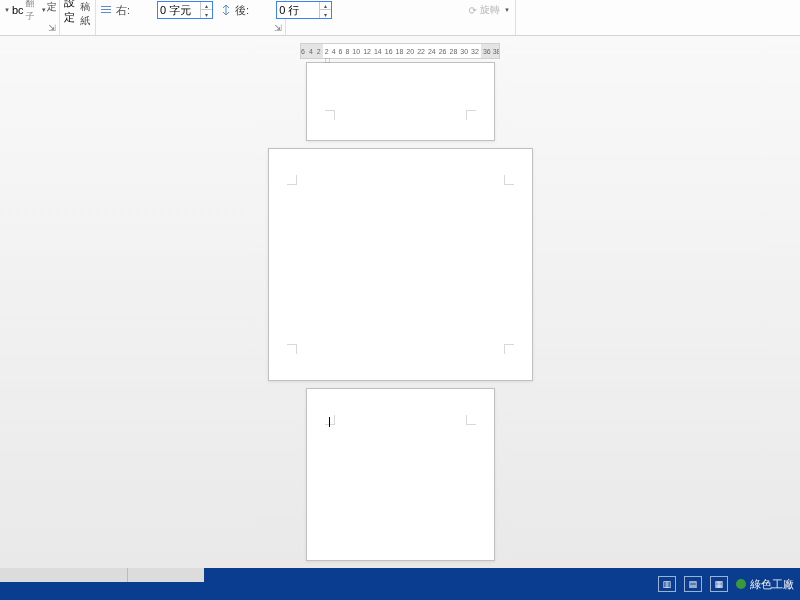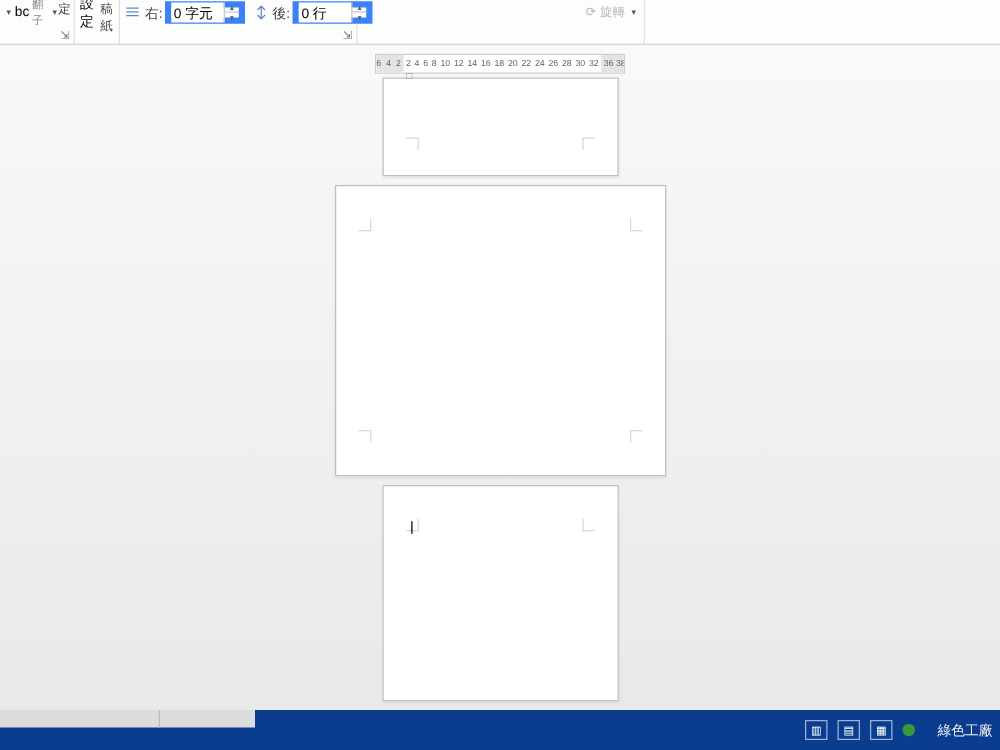--- a/index.html
+++ b/index.html
@@ -52,23 +52,24 @@
   cursor: pointer;
   display: flex; align-items: center; justify-content: center;
 }
 .small-drop {
   width: 8px; height: 14px;
   display: inline-flex; align-items: center; justify-content: center;
   font-size: 7px; color: #555;
 }
 .spin-input {
   display: flex; align-items: center;
-  border: 5px solid #3b82f6;
+  border: 1px solid #3b82f6;
   background: #fff;
   height: 18px;
+  margin-left: 25px;
 }
 .spin-input input {
   border: none; width: 42px; height: 16px;
   font-size: 11px; padding: 0 2px; outline: none;
 }
 .spin-btns { display: flex; flex-direction: column; }
 .spin-btns span {
   width: 12px; height: 8px; font-size: 6px;
   display: flex; align-items: center; justify-content: center;
   border-left: 1px solid #c8c8c8; color: #555;
@@ -171,21 +172,21 @@
   color: #fff;
 }
 .view-btn {
   width: 18px; height: 16px;
   border: 1px solid rgba(255,255,255,0.6);
   display: flex; align-items: center; justify-content: center;
   font-size: 9px; cursor: pointer;
 }
 .watermark {
   font-size: 11px; color: #eee;
-  display: flex; align-items: center; gap: 18px;
+  display: flex; align-items: center; gap: 4px;
 }
 .wm-dot {
   width: 10px; height: 10px; border-radius: 50%;
   background: #3a9a3a;
 }
 </style>
 </head>
 <body>
 
 <div class="ribbon">

